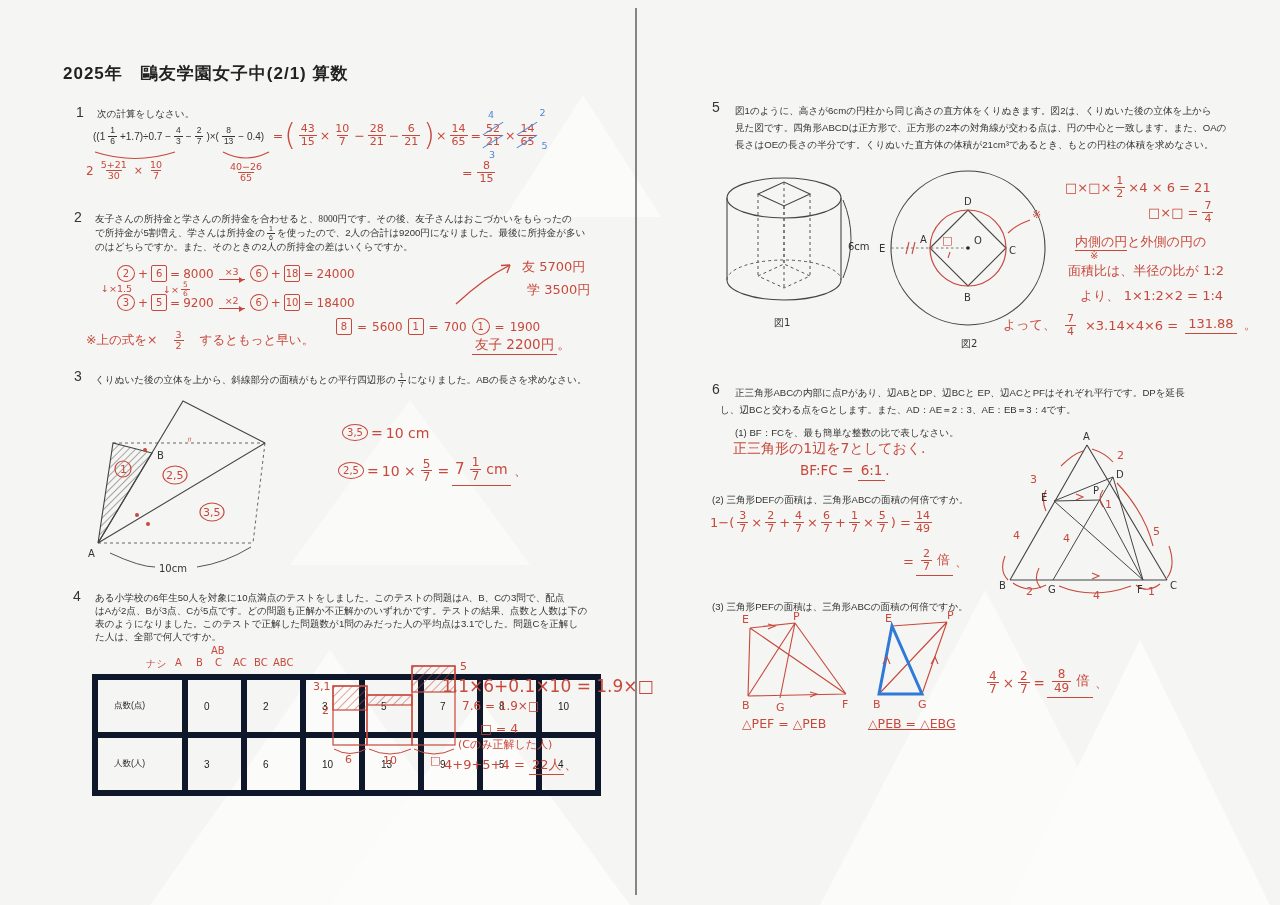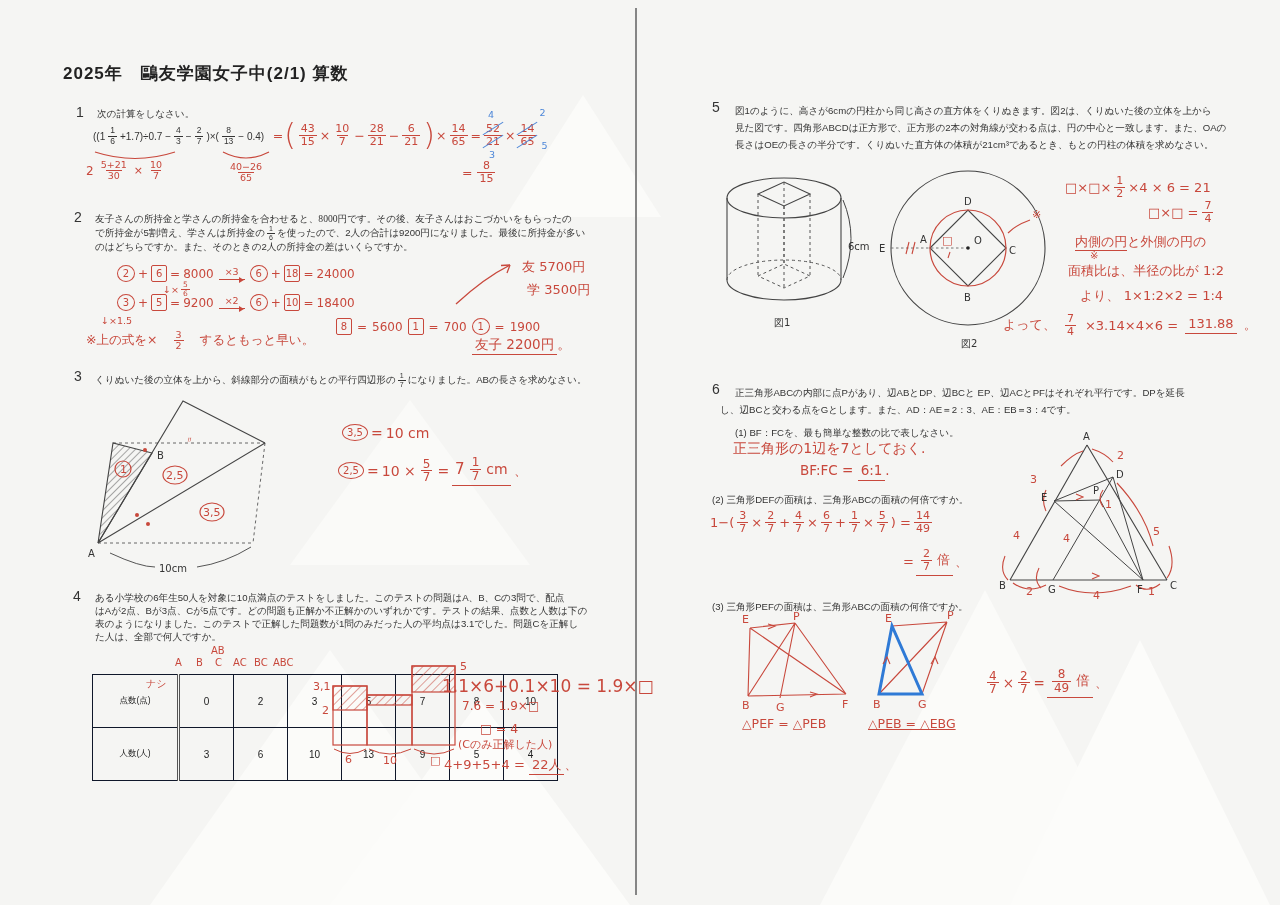--- a/index.html
+++ b/index.html
@@ -22,21 +22,21 @@
   .circ{display:inline-flex;align-items:center;justify-content:center;min-width:14px;height:15px;border:1.3px solid currentColor;border-radius:50%;font-size:10px;padding:0 1px;}
   .boxn{display:inline-flex;align-items:center;justify-content:center;min-width:12px;height:15px;border:1.3px solid currentColor;border-radius:2px;font-size:10px;padding:0 1px;}
   .arr{display:inline-flex;flex-direction:column;align-items:center;line-height:1.1;font-size:9.5px;margin:0 2px;}
   .shaft{width:26px;height:0;border-top:1.2px solid currentColor;position:relative;display:block;margin-top:2px;}
   .shaft::after{content:"";position:absolute;right:-2px;top:-3.5px;border:3px solid transparent;border-left:5px solid currentColor;}
   .ul{border-bottom:1.6px solid #c8483c;padding:0 3px 2px 3px;}
   .sl{position:relative;}
   .sl::after{content:"";position:absolute;left:-3px;right:-3px;top:46%;border-top:1.6px solid #4c86d8;transform:rotate(-32deg);}
   .bigp{font-size:30px;font-weight:300;line-height:1;vertical-align:middle;}
   .t4{border-collapse:collapse;position:absolute;left:92px;top:674px;background:#fff0;}
-  .t4 td{border:1px solid #0f172a;text-align:center;font-size:10px;color:#222;height:20px;padding:16px;}
+  .t4 td{border:6px solid #0f172a;text-align:left;font-size:10px;color:#222;height:20px;padding:16px;}
   .t4 td.h{width:52px;font-size:8.5px;}
   .t4 td.v{width:21px;}
   .t4 td.dl{border-left:3px double #555;}
   .divider{position:absolute;left:635px;top:8px;width:2px;height:887px;background:#858585;}
   svg{position:absolute;overflow:visible;}
   svg text{font-family:"DejaVu Sans",sans-serif;}
   .st{font-size:10px;fill:#333;}
   .str{font-size:11px;fill:#c8483c;}
   .ulr{border-bottom:1.4px solid #c8483c;padding-bottom:1px;}
 </style>
@@ -179,21 +179,21 @@
   <span class="arr">
       <span>×3</span>
       <span class="shaft"></span>
     </span>
   <span class="circ">6</span>
     <span>+</span>
   <span class="boxn">18</span>
     <span>=</span>
   <span>24000</span>
 </div>
-<div class="abs hw" style="left:101px;top:283px;font-size:9.5px;margin-top:32px;">↓×1.5</div>
+<div class="abs hw" style="left:101px;top:283px;font-size:9.5px;">↓×1.5</div>
 <div class="abs hw row" style="left:163px;top:281px;font-size:9.5px;gap:0;">
   <span>↓×</span>
   <span class="fr" style="font-size:7.5px;">
       <span class="n">5</span>
       <span class="d">6</span>
     </span>
 </div>
 <div class="abs hw row" style="left:117px;top:294px;font-size:12px;">
   <span class="circ">3</span>
     <span>+</span>
@@ -296,21 +296,21 @@
   </span>
   <span>、</span>
 </div>
 
 <div class="abs pnum" style="left:73px;top:588px;">4</div>
 <div class="abs para" style="left:95px;top:591px;">ある小学校の6年生50人を対象に10点満点のテストをしました。このテストの問題はA、B、Cの3問で、配点</div>
 <div class="abs para" style="left:95px;top:604px;">はAが2点、Bが3点、Cが5点です。どの問題も正解か不正解かのいずれかです。テストの結果、点数と人数は下の</div>
 <div class="abs para" style="left:95px;top:617px;">表のようになりました。このテストで正解した問題数が1問のみだった人の平均点は3.1でした。問題Cを正解し</div>
 <div class="abs para" style="left:95px;top:630px;">た人は、全部で何人ですか。</div>
 
-<div class="abs hw" style="left:146px;top:657px;font-size:10px;margin-top:20px;">ナシ</div>
+<div class="abs hw" style="left:146px;top:657px;font-size:10px;">ナシ</div>
 <div class="abs hw" style="left:175px;top:657px;font-size:10px;">A</div>
 <div class="abs hw" style="left:196px;top:657px;font-size:10px;">B</div>
 <div class="abs hw" style="left:211px;top:645px;font-size:10px;">AB</div>
 <div class="abs hw" style="left:215px;top:657px;font-size:10px;">C</div>
 <div class="abs hw" style="left:233px;top:657px;font-size:10px;">AC</div>
 <div class="abs hw" style="left:254px;top:657px;font-size:10px;">BC</div>
 <div class="abs hw" style="left:273px;top:657px;font-size:10px;">ABC</div>
 
 <table class="t4">
   <tbody>

